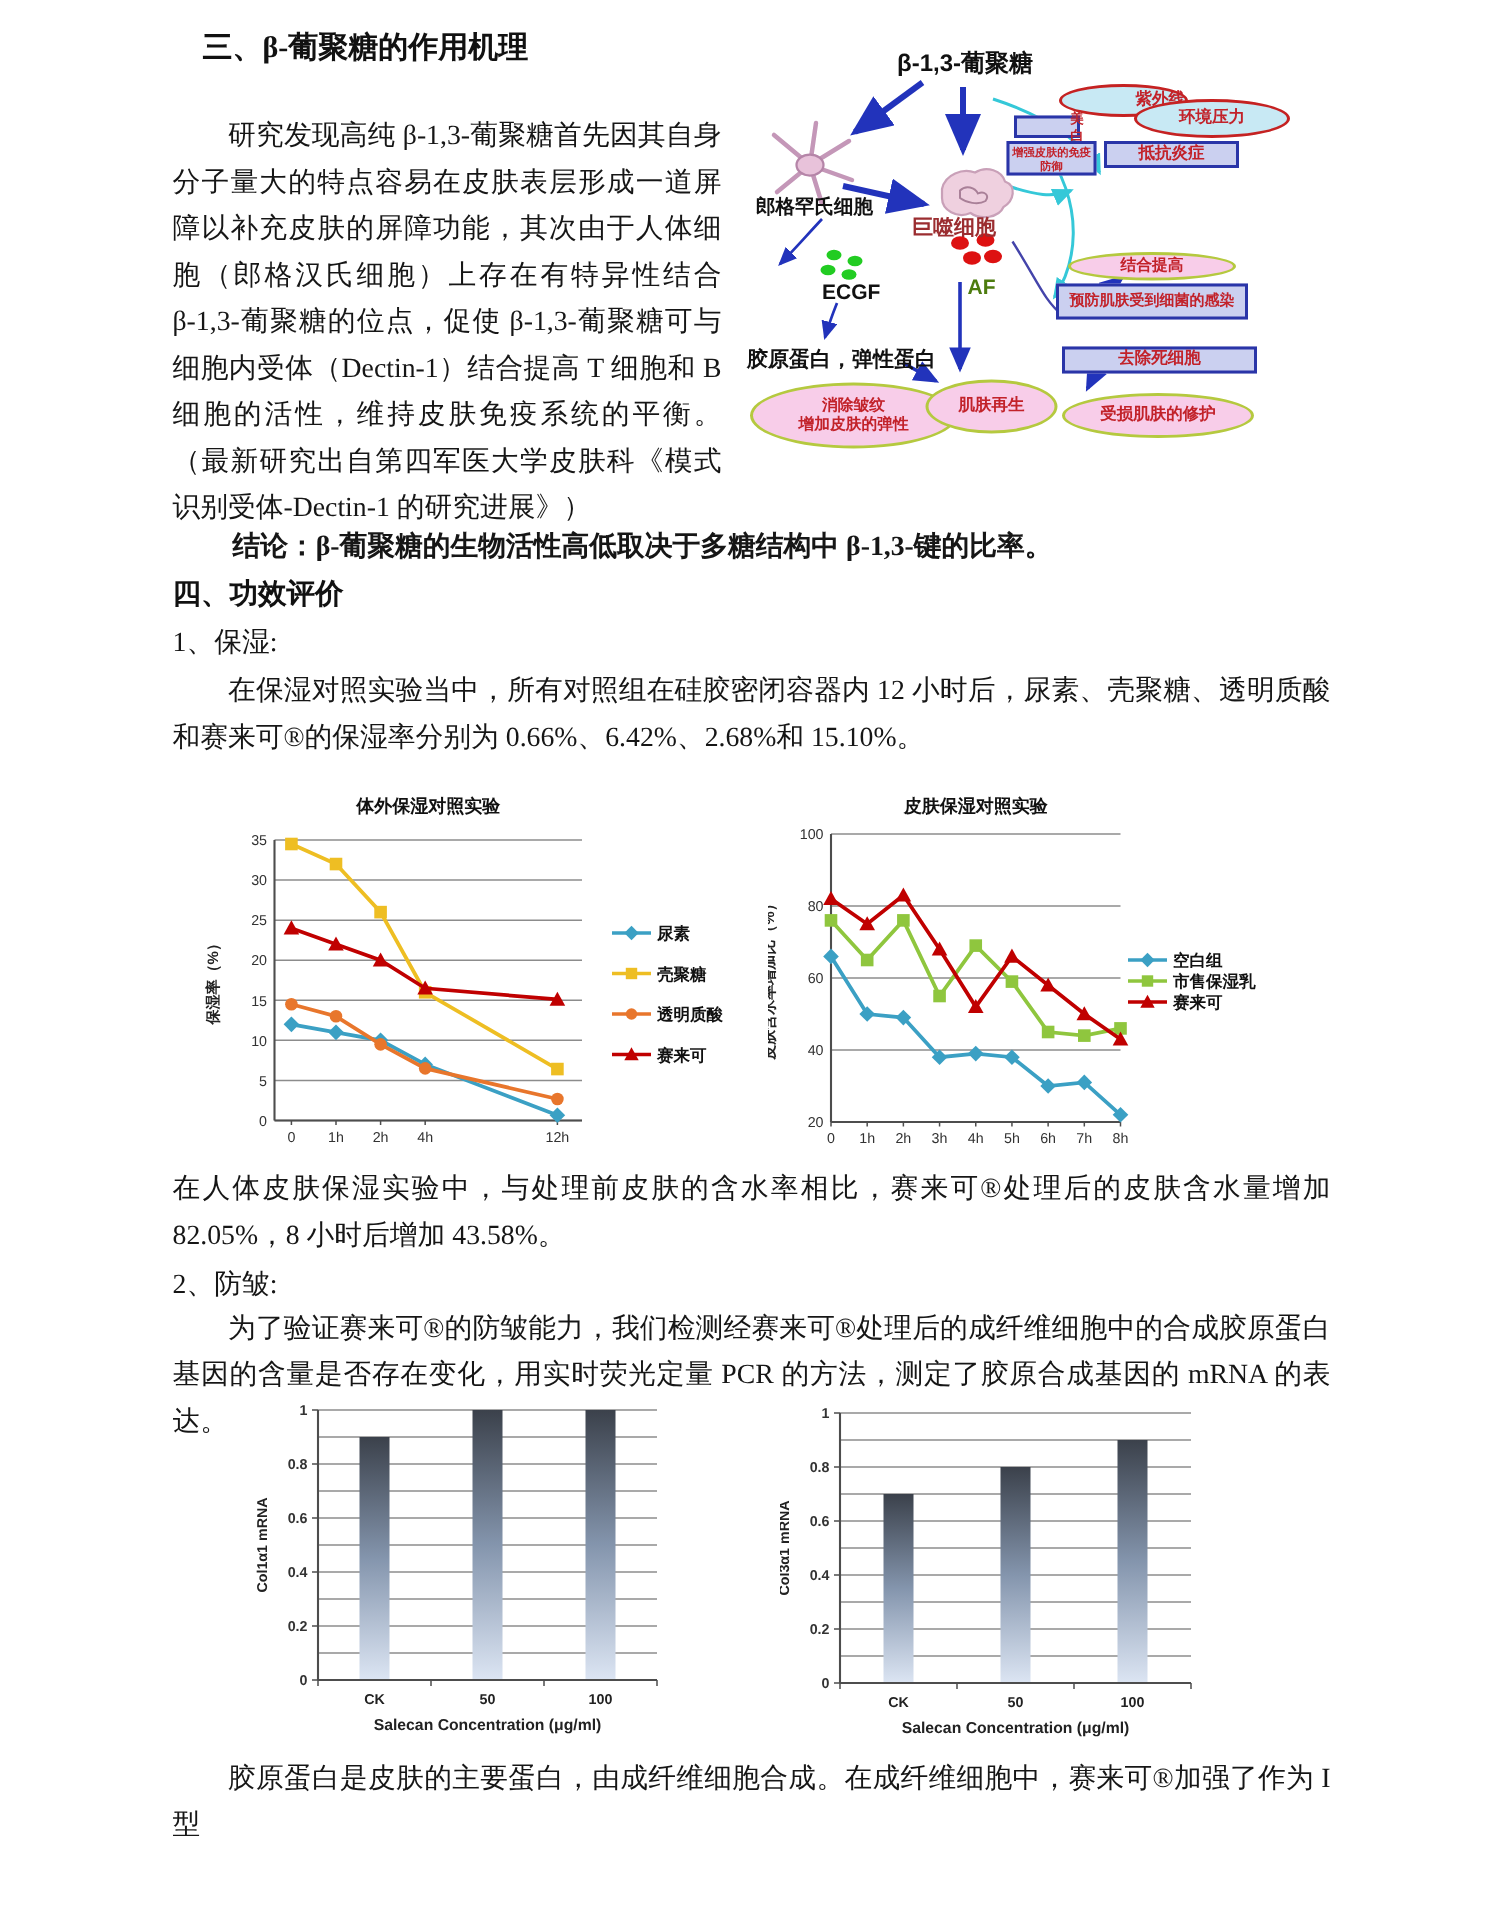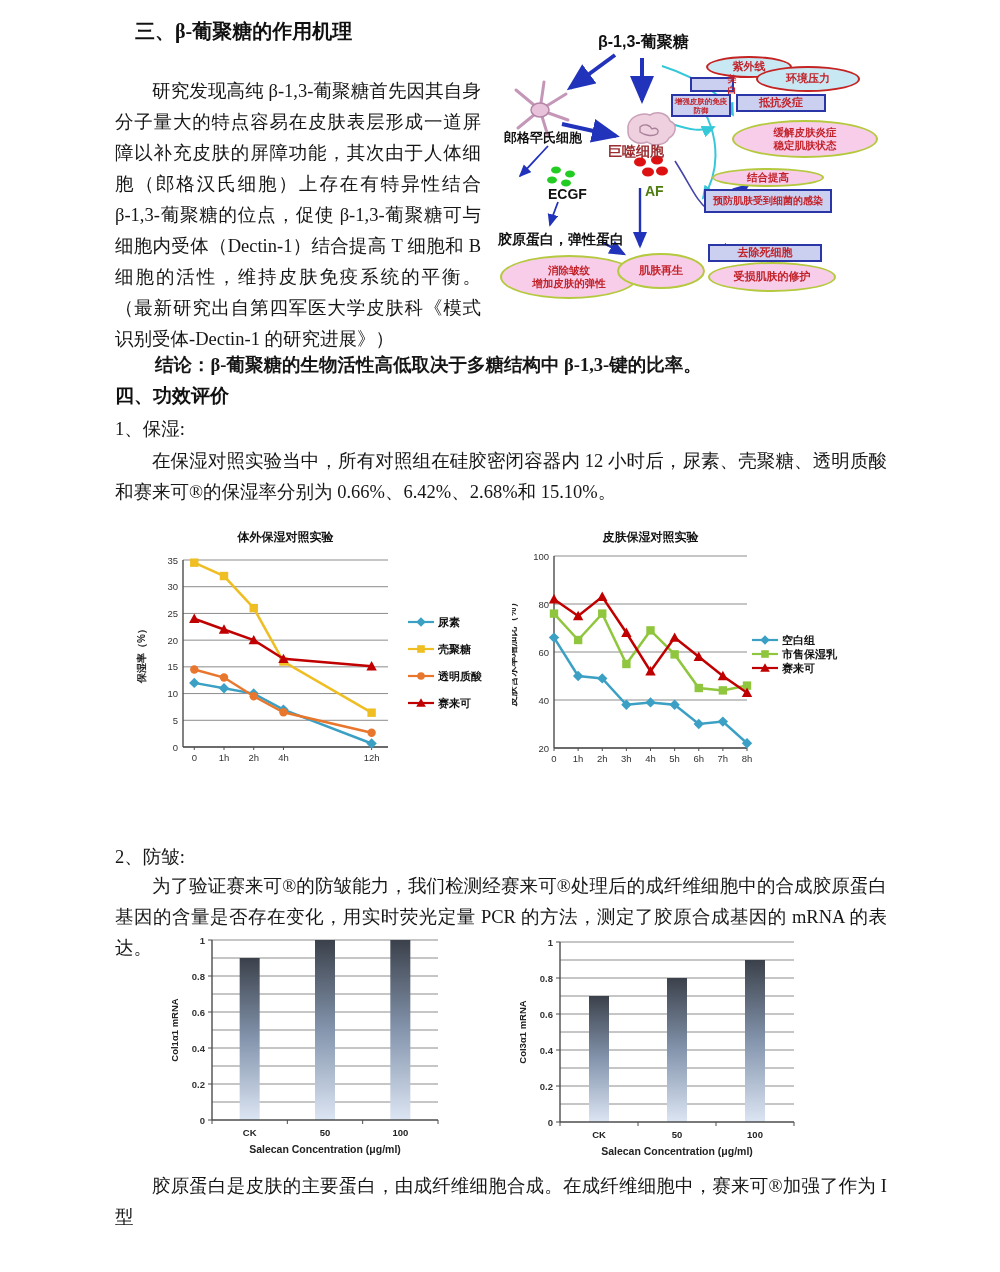--- a/index.html
+++ b/index.html
@@ -90,46 +90,42 @@
       </g>
     </svg>
 
     <div class="dlabel" style="left:108px; top:4px; font-size:16px; color:#111;">β-1,3-葡聚糖</div>
     <div class="dlabel" style="left:14px; top:101px; font-size:13px; color:#111;">郎格罕氏细胞</div>
     <div class="dlabel" style="left:118px; top:115px; font-size:14px; color:#9b2d30;">巨噬细胞</div>
     <div class="dlabel" style="left:58px; top:158px; font-size:14px; color:#111;">ECGF</div>
     <div class="dlabel" style="left:155px; top:155px; font-size:14px; color:#4d7c0f;">AF</div>
     <div class="dlabel" style="left:8px; top:203px; font-size:14px; color:#111;">胶原蛋白，弹性蛋白</div>
 
-    <div class="oval blue" style="left:216px; top:28px; width:86px; height:22px; font-size:11px;">
+    <div class="oval blue" style="left:216px; top:28px; width:86px; height:22px; font-size:11px;align-items:flex-end;">
       <div>紫外线</div>
     </div>
     <div class="oval blue" style="left:266px; top:38px; width:104px; height:26px; font-size:11px;">
       <div>环境压力</div>
     </div>
-    <div class="bluebox" style="left:200px; top:49px; width:24px; height:15px; font-size:9px;padding-left:40px;">
+    <div class="bluebox" style="left:186px; top:49px; width:24px; height:15px; font-size:9px;padding-left:40px;">
       <div>美白</div>
     </div>
     <div class="bluebox" style="left:181px; top:66px; width:60px; height:23px; font-size:7.5px;">
       <div>增强皮肤的免疫防御</div>
     </div>
     <div class="bluebox" style="left:246px; top:66px; width:90px; height:18px; font-size:11px;">
       <div>抵抗炎症</div>
     </div>
-    <div class="oval pink" style="left:242px; top:92px; width:146px; height:38px; font-size:10.5px;">
-      <div>缓解皮肤炎症</div>
-      <div>稳定肌肤状态</div>
-    </div>
     <div class="oval pink" style="left:222px; top:140px; width:112px; height:19px; font-size:10.5px;">
       <div>结合提高</div>
     </div>
     <div class="bluebox" style="left:214px; top:161px; width:128px; height:24px; font-size:10px;">
       <div>预防肌肤受到细菌的感染</div>
     </div>
-    <div class="bluebox" style="left:218px; top:216px; width:114px; height:18px; font-size:11px;justify-content:center;">
+    <div class="bluebox" style="left:218px; top:203px; width:130px; height:18px; font-size:11px;justify-content:center;">
       <div>去除死细胞</div>
     </div>
     <div class="oval pink" style="left:10px; top:227px; width:138px; height:44px; font-size:10.5px;">
       <div>消除皱纹</div>
       <div>增加皮肤的弹性</div>
     </div>
     <div class="oval pink" style="left:127px; top:225px; width:88px; height:36px; font-size:11px;">
       <div>肌肤再生</div>
     </div>
     <div class="oval pink" style="left:218px; top:234px; width:128px; height:30px; font-size:11px;">
@@ -303,20 +299,21 @@
           <text x="270" y="116" fill="#111" font-size="11" text-anchor="start" font-weight="bold" font-family="Liberation Sans, DejaVu Sans, sans-serif">空白组</text>
           <line x1="240" y1="126" x2="266" y2="126" stroke="#8FC63E" stroke-width="2.2"></line>
           <rect x="249.2" y="122.2" width="7.6" height="7.6" fill="#8FC63E"></rect>
           <text x="270" y="130" fill="#111" font-size="11" text-anchor="start" font-weight="bold" font-family="Liberation Sans, DejaVu Sans, sans-serif">市售保湿乳</text>
           <line x1="240" y1="140" x2="266" y2="140" stroke="#C00000" stroke-width="2.2"></line>
           <polygon points="253,135.2 257.8,143.8 248.2,143.8" fill="#C00000"></polygon>
           <text x="270" y="144" fill="#111" font-size="11" text-anchor="start" font-weight="bold" font-family="Liberation Sans, DejaVu Sans, sans-serif">赛来可</text>
         </g>
       </svg></div>
 
+  <div class="body-text" style="left:115px; top:778px; width:772px;">在人体皮肤保湿实验中，与处理前皮肤的含水率相比，赛来可®处理后的皮肤含水量增加 82.05%，8 小时后增加 43.58%。</div>
   <div class="body-text" style="left:115px; top:842px; width:300px;">2、防皱:</div>
   <div class="body-text indent" style="left:115px; top:871px; width:772px;">为了验证赛来可®的防皱能力，我们检测经赛来可®处理后的成纤维细胞中的合成胶原蛋白基因的含量是否存在变化，用实时荧光定量 PCR 的方法，测定了胶原合成基因的 mRNA 的表达。</div>
 
   <div class="chart" id="chart2" style="left:150px; top:930px; width:330px; height:232px;"><svg width="330" height="232" viewBox="0 0 330 232">
         <defs>
           <linearGradient id="col1a1-mrna-g" x1="0" y1="0" x2="0" y2="1">
             <stop offset="0%" stop-color="#3B414B"></stop>
             <stop offset="50%" stop-color="#8495AD"></stop>
             <stop offset="100%" stop-color="#DCE5F3"></stop>
           </linearGradient>

